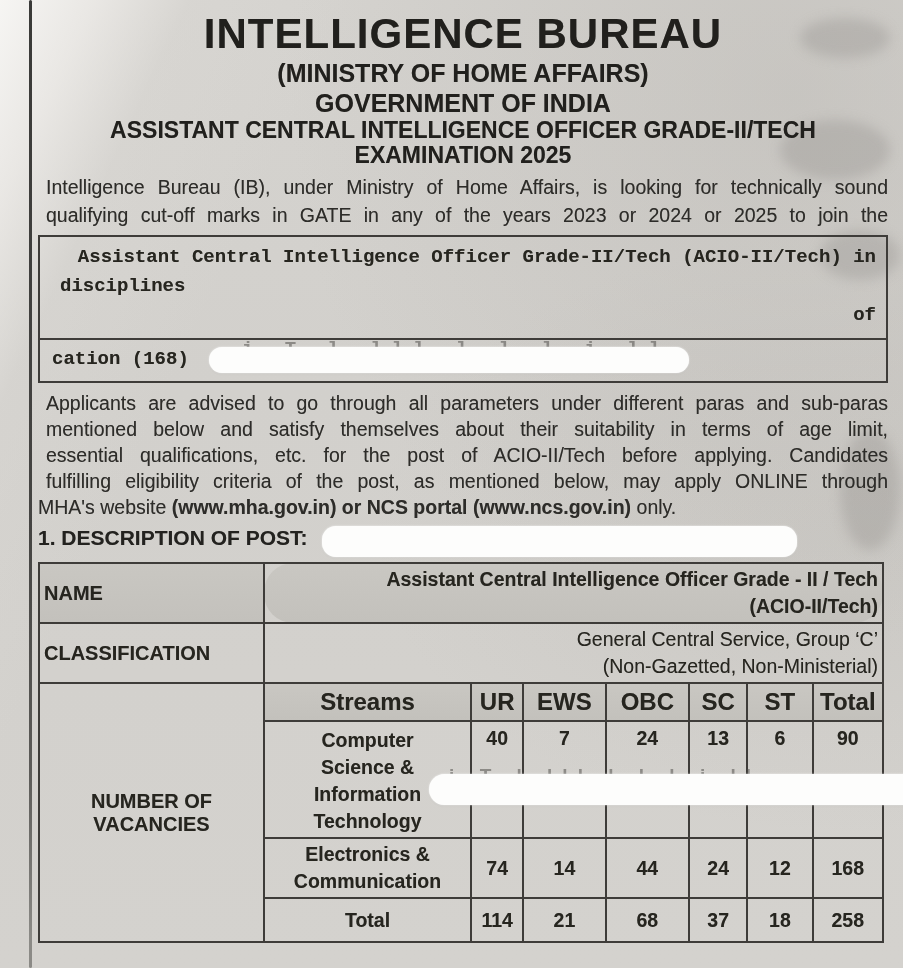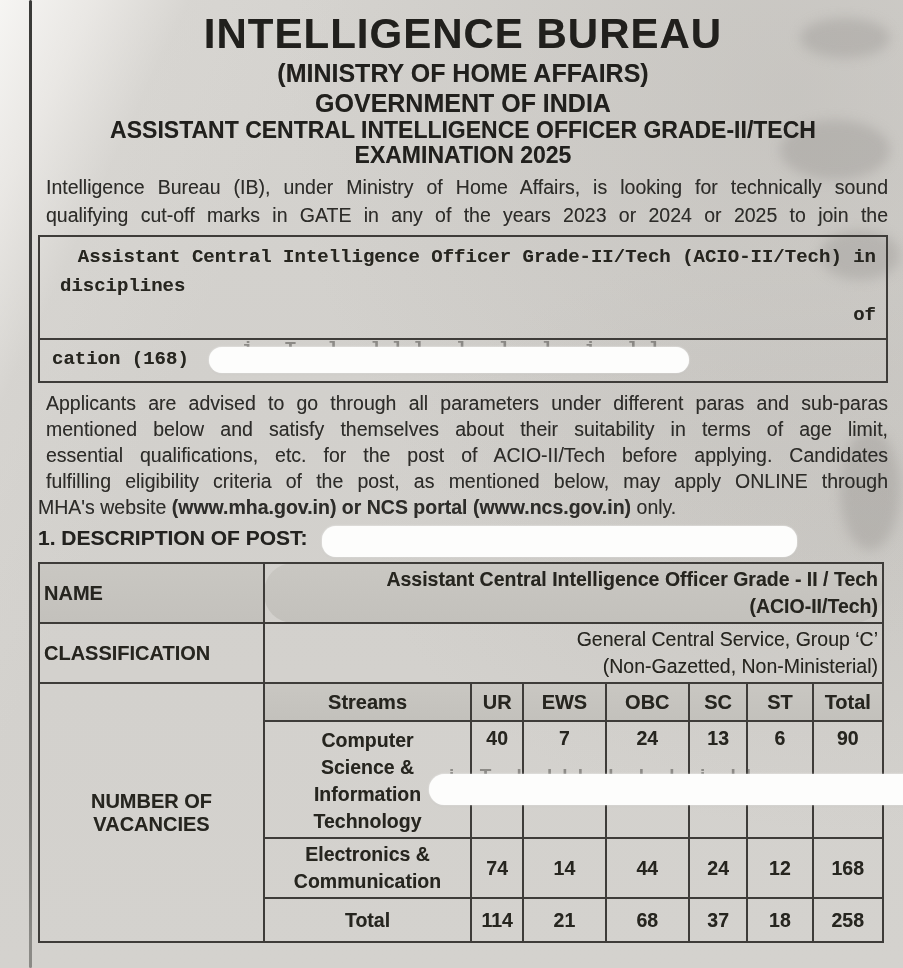--- a/index.html
+++ b/index.html
@@ -78,21 +78,21 @@
   
   table.desc{
     border-collapse:collapse;margin-top:5px;table-layout:fixed;width:846px;
     font-size:19.5px;color:#26251f;
   }
   table.desc td{border:2.2px solid #3e3c39;padding:2px 4px;vertical-align:middle;overflow:visible;}
   .shaded{background:linear-gradient(180deg,#c9c7c2 0%,#c3c1bc 100%);}
   td.lbl{font-weight:bold;vertical-align:top;padding:7px 4px 2px 10px;font-size:20px;}
   td.lbl.centered{text-align:center;padding-left:4px;}
   td.val{text-align:right;line-height:27px;border-radius:29px;}
-  td.hdrcell{font-weight:bold;text-align:center;font-size:20px;}
+  td.hdrcell{font-weight:bold;text-align:center;font-size:24px;}
   td.stream{font-weight:bold;text-align:center;line-height:27px;position:relative;}
   td.num{font-weight:bold;text-align:center;}
   tr.row-name{height:59px;padding-left:34px;}
   tr.row-class{height:58px;}
   tr.row-head{height:38px;}
   tr.row-csit{height:115px;}
   tr.row-csit td{vertical-align:top;padding-top:5px;}
   tr.row-ec{height:57px;margin-top:24px;}
   tr.row-total{height:44px;}
   .preline{white-space:pre-line;}

